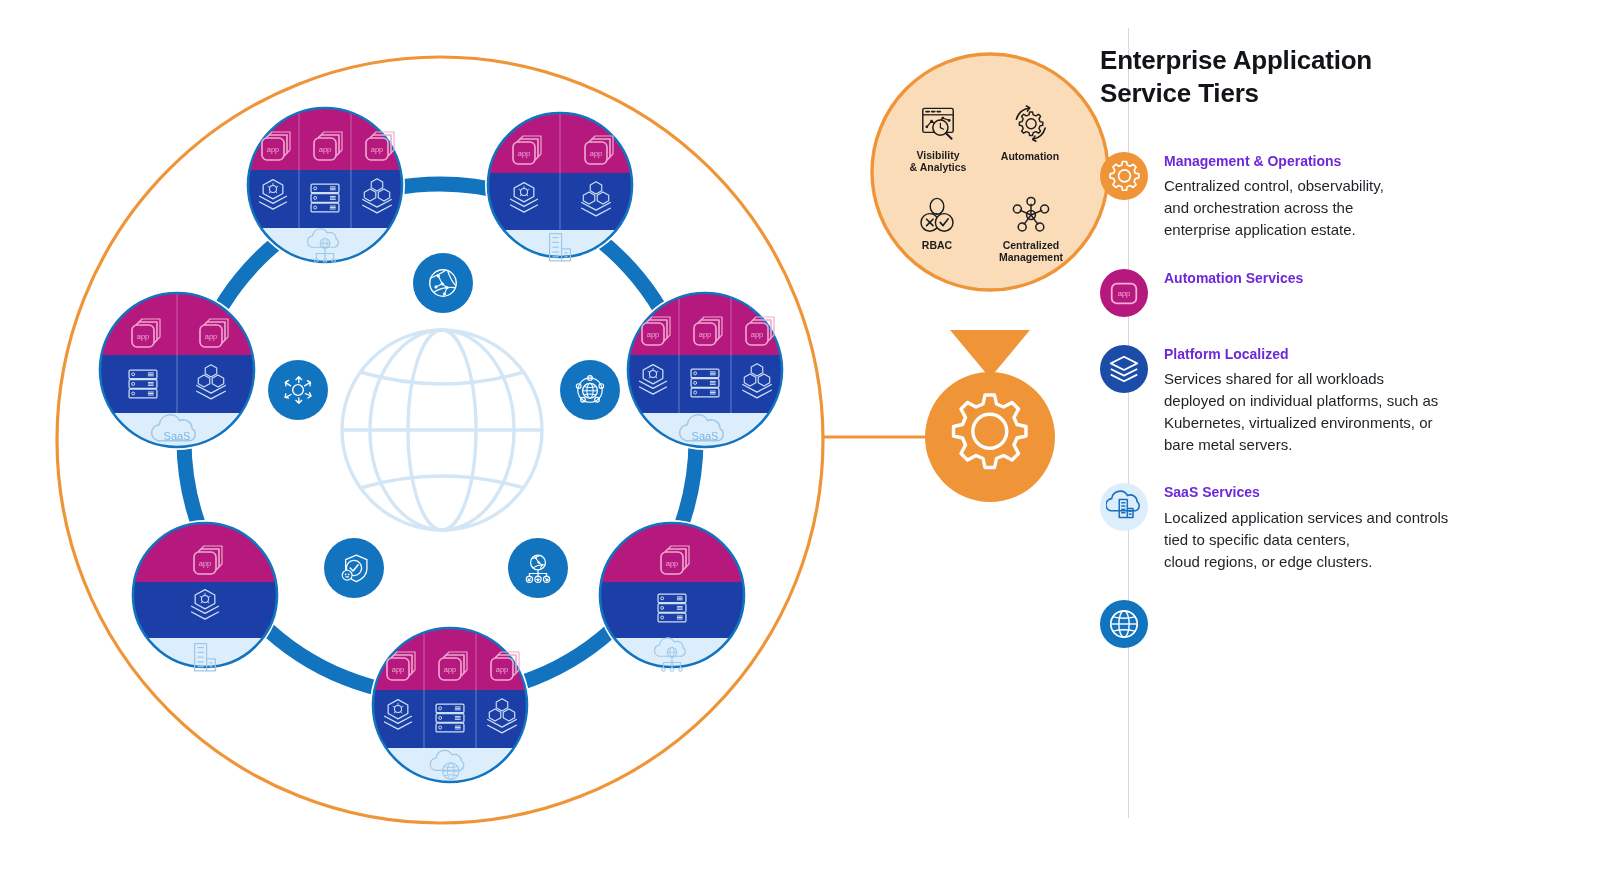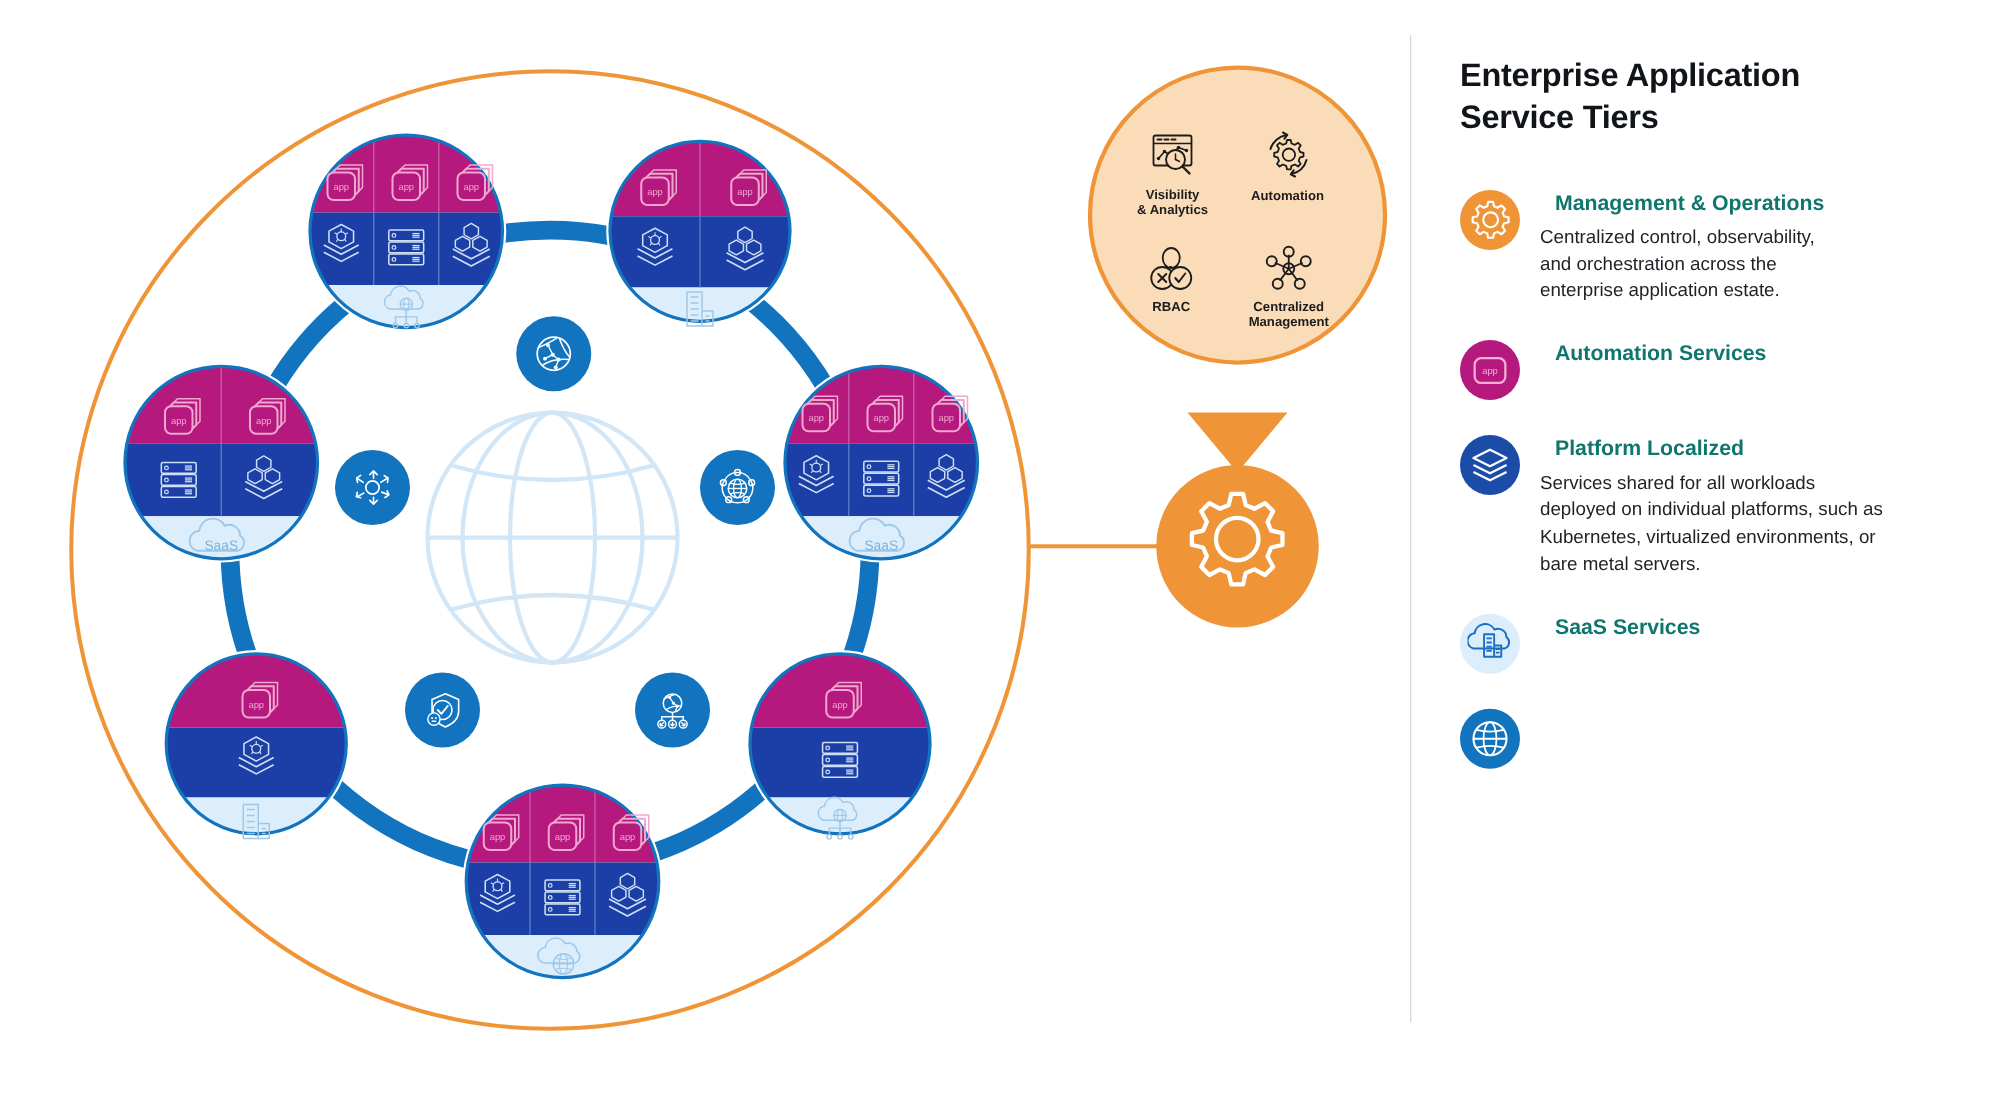--- a/index.html
+++ b/index.html
@@ -11,32 +11,32 @@
   .stage{position:absolute;inset:0;}
 
   
   #diagram{position:absolute;left:0;top:0;width:1130px;height:886px;}
   #diagram svg{display:block;}
 
   
   .divider{position:absolute;left:1128px;top:28px;width:1px;height:790px;background:#d8d8d8;}
 
   
-  #panel{position:absolute;left:1168px;top:44px;width:410px;}
+  #panel{position:absolute;left:1100px;top:44px;width:410px;}
   .panel-title{
     font-size:26px;font-weight:bold;line-height:1.26;color:#111418;
     letter-spacing:-0.2px;margin:0 0 42px 0;white-space:pre-line;
   }
   .legend-item{display:flex;align-items:flex-start;margin-bottom:28px;}
   .legend-badge{
     flex:0 0 auto;width:48px;height:48px;border-radius:50%;
     display:flex;align-items:center;justify-content:center;margin-right:16px;
   }
   .legend-text{padding-top:1px;}
-  .legend-head{font-size:17px;font-weight:bold;color:#0f766e;margin-bottom:6px;line-height:1.2;margin-left:12px;}
+  .legend-head{font-size:14px;font-weight:bold;color:#6d28d9;margin-bottom:6px;line-height:1.2;}
   .legend-body{font-size:15px;color:#1d2227;line-height:1.45;white-space:pre-line;}
 </style>
 </head>
 <body>
 
 <div class="stage">
 
   <div id="diagram">
     <svg width="1130" height="886" viewBox="0 0 1130 886" xmlns="http://www.w3.org/2000/svg">
       <defs>
@@ -688,20 +688,23 @@
             <line x1="-3" y1="-1" x2="1.5" y2="-1"></line>
             <line x1="-3" y1="2.5" x2="1.5" y2="2.5"></line>
             <line x1="-3" y1="6" x2="1.5" y2="6"></line>
             <line x1="5" y1="4.5" x2="8" y2="4.5"></line>
             <line x1="5" y1="7.5" x2="8" y2="7.5"></line>
           </g>
         </svg>
       </div>
       <div class="legend-text">
         <div class="legend-head">SaaS Services</div>
+        <div class="legend-body">Localized application services and controls
+tied to specific data centers,
+cloud regions, or edge clusters.</div>
       </div>
     </div>
 
     <div class="legend-item">
       <div class="legend-badge" style="background:#1273BE;">
         <svg width="34" height="34" viewBox="-18 -18 36 36">
           <circle cx="0" cy="0" r="14" fill="none" stroke="#FFFFFF" stroke-width="1.8"></circle>
           <g fill="none" stroke="#FFFFFF" stroke-width="1.5">
             <ellipse cx="0" cy="0" rx="5.5" ry="14"></ellipse>
             <line x1="-14" y1="0" x2="14" y2="0"></line>

